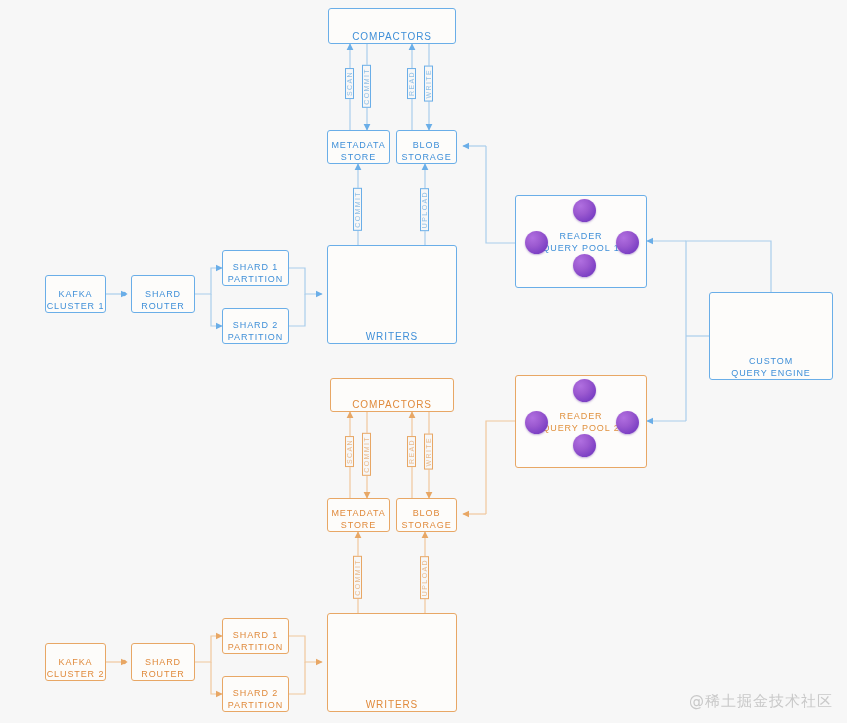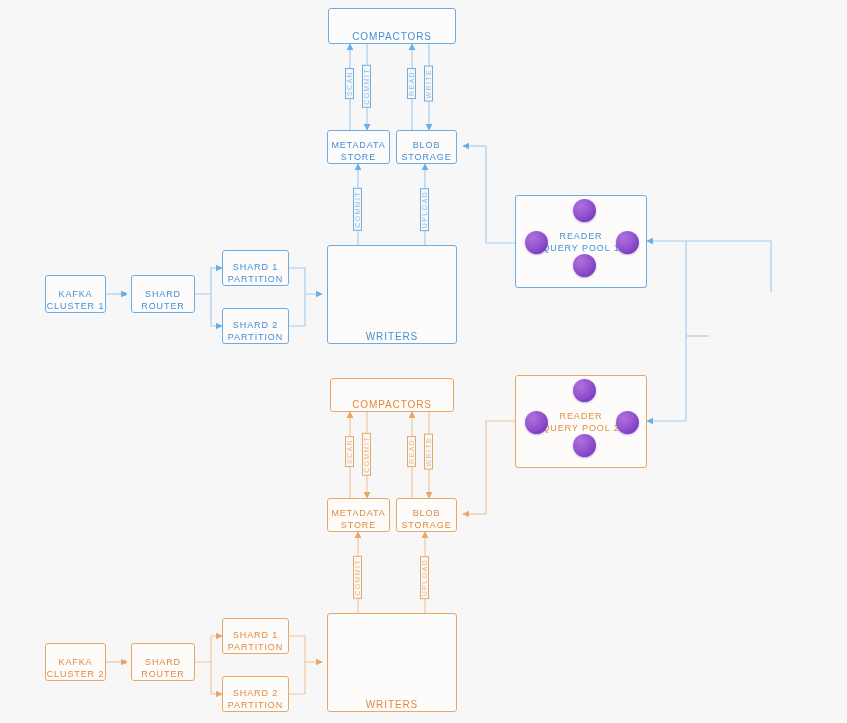--- a/index.html
+++ b/index.html
@@ -171,20 +171,24 @@
 
   <div class="pool blue" style="left:515px;top:195px;width:132px;height:93px;border:1.3px solid #6aaee8;">
     <div class="dot" style="left:9px;top:35px;"></div>
     <div class="dot" style="left:57px;top:3px;"></div>
     <div class="dot" style="left:100px;top:35px;"></div>
     <div class="dot" style="left:57px;top:58px;"></div>
     <div class="plabel">READER
 QUERY POOL 1</div>
   </div>
 
+  <div class="node blue f9" style="left:709px;top:292px;width:124px;height:88px;">
+    <span>CUSTOM
+QUERY ENGINE</span>
+  </div>
 
   <div class="node amber f10" style="left:330px;top:378px;width:124px;height:34px;">
     <span>COMPACTORS</span>
   </div>
 
   <div class="edgelabel amber" style="left:345px;top:436px;"><span>SCAN</span></div>
   <div class="edgelabel amber" style="left:362px;top:433px;"><span>COMMIT</span></div>
   <div class="edgelabel amber" style="left:407px;top:436px;"><span>READ</span></div>
   <div class="edgelabel amber" style="left:424px;top:434px;"><span>WRITE</span></div>
 
@@ -223,13 +227,14 @@
 
   <div class="pool amber" style="left:515px;top:375px;width:132px;height:93px;border:1.3px solid #e8a765;">
     <div class="dot" style="left:9px;top:35px;"></div>
     <div class="dot" style="left:57px;top:3px;"></div>
     <div class="dot" style="left:100px;top:35px;"></div>
     <div class="dot" style="left:57px;top:58px;"></div>
     <div class="plabel">READER
 QUERY POOL 2</div>
   </div>
 
+  <div class="watermark">@稀土掘金技术社区</div>
 </div>
 
 </body></html>

